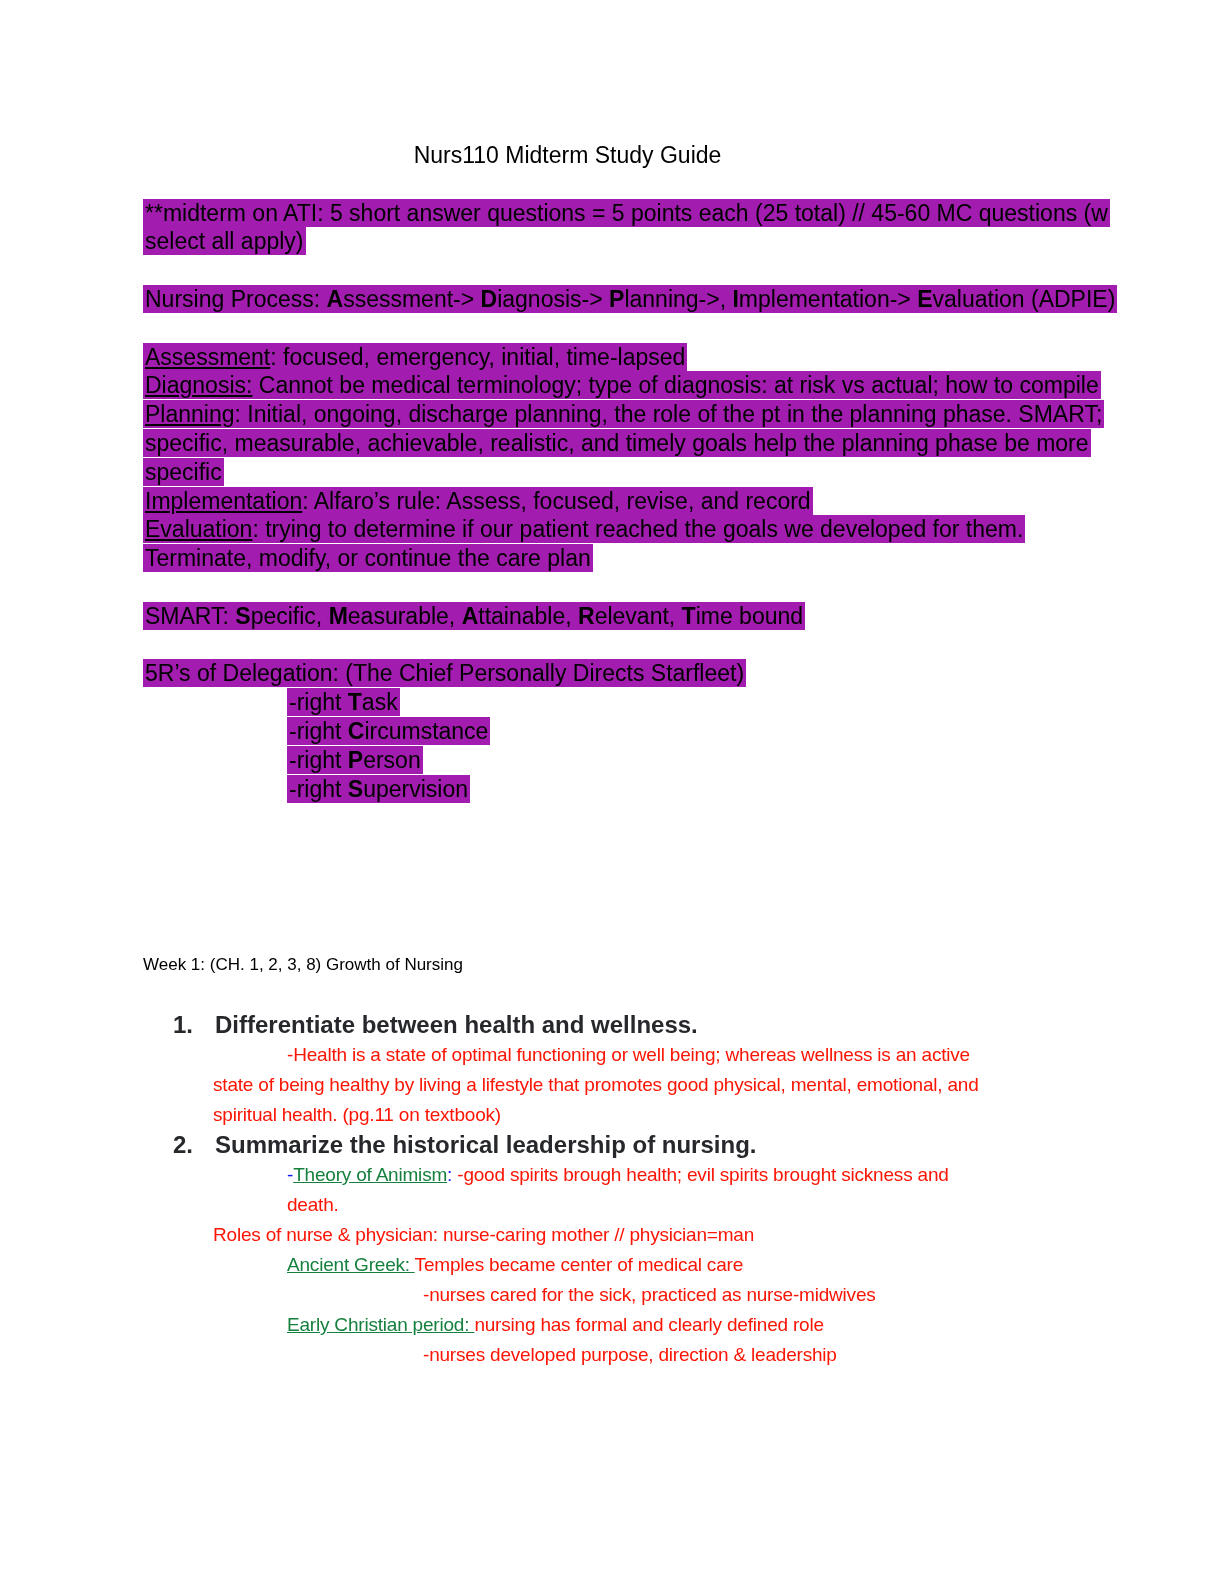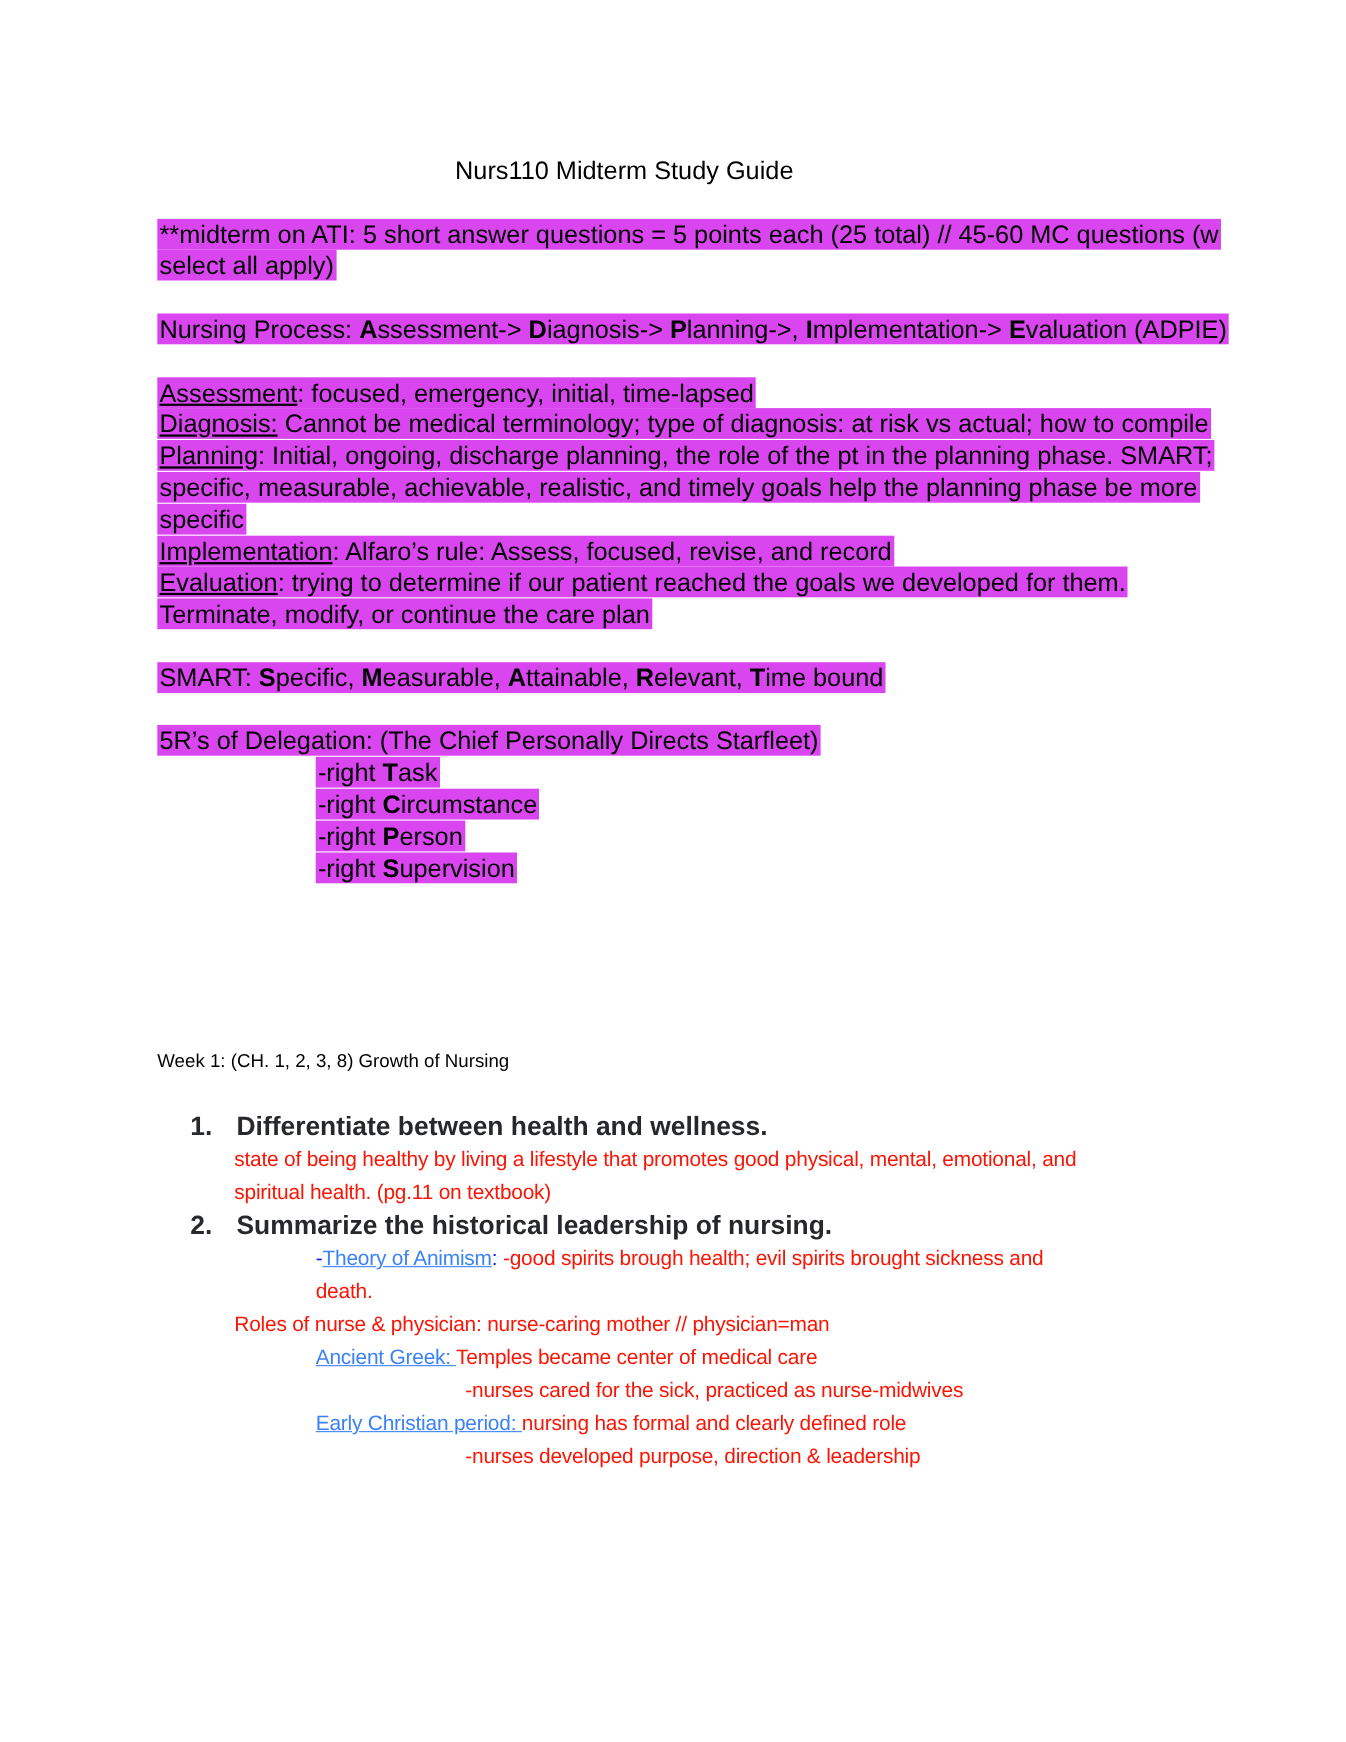--- a/index.html
+++ b/index.html
@@ -11,32 +11,32 @@
     padding:141px 140px 40px 143px;
     font-family:"Liberation Sans", sans-serif;
     color:#000000;
     overflow:hidden;
   }
   
   .sec-a{font-size:23px;line-height:28.8px;}
   .doc-title{text-align:center;}
   .para{margin-top:28.8px;}
   .line{white-space:nowrap;}
-  .hl{background:#d946ef;padding:1px 2px;}
+  .hl{background:#a21caf;padding:1px 2px;}
   .b{font-weight:bold;}
   .u{text-decoration:underline;}
   .tab144{padding-left:144px;}
   
   .week-heading{margin-top:148px;font-size:17px;line-height:28.8px;}
   .qa{margin-top:30px;font-size:19px;line-height:30px;}
   .qa .q-line{color:#26282c;font-weight:bold;font-size:24px;}
   .q-num{display:inline-block;margin-left:30px;width:42px;}
   .red{color:#fa1505;letter-spacing:-0.2px;}
   .blue{color:#1414f0;letter-spacing:-0.2px;}
-  .blue-u{color:#3b82f6;text-decoration:underline;letter-spacing:-0.2px;}
+  .blue-u{color:#15803d;text-decoration:underline;letter-spacing:-0.2px;}
   .pl144{padding-left:144px;}
   .pl70{padding-left:70px;}
   .pl280{padding-left:280px;}
 </style>
 </head>
 <body>
 
 <div class="page">
 
   <div class="sec-a doc-title">Nurs110 Midterm Study Guide</div>
@@ -71,20 +71,21 @@
     <div class="line tab144"><span class="hl"><span>-right </span><span class="b">C</span><span>ircumstance</span></span></div>
     <div class="line tab144"><span class="hl"><span>-right </span><span class="b">P</span><span>erson</span></span></div>
     <div class="line tab144"><span class="hl"><span>-right </span><span class="b">S</span><span>upervision</span></span></div>
   </div>
 
   <div class="week-heading">Week 1: (CH. 1, 2, 3, 8) Growth of Nursing</div>
 
   <div class="qa">
 
     <div class="q-line"><span class="q-num">1.</span><span>Differentiate between health and wellness.</span></div>
+    <div class="red pl144">-Health is a state of optimal functioning or well being; whereas wellness is an active</div>
     <div class="red pl70">state of being healthy by living a lifestyle that promotes good physical, mental, emotional, and</div>
     <div class="red pl70">spiritual health. (pg.11 on textbook)</div>
 
     <div class="q-line"><span class="q-num">2.</span><span>Summarize the historical leadership of nursing.</span></div>
     <div class="pl144"><span class="blue">-</span><span class="blue-u">Theory of Animism</span><span class="blue">:</span><span class="red"> -good spirits brough health; evil spirits brought sickness and death.</span></div>
     <div class="red pl70">Roles of nurse &amp; physician: nurse-caring mother // physician=man</div>
     <div class="pl144"><span class="blue-u">Ancient Greek: </span><span class="red">Temples became center of medical care</span></div>
     <div class="red pl280">-nurses cared for the sick, practiced as nurse-midwives</div>
     <div class="pl144"><span class="blue-u">Early Christian period: </span><span class="red">nursing has formal and clearly defined role</span></div>
     <div class="red pl280">-nurses developed purpose, direction &amp; leadership</div>

